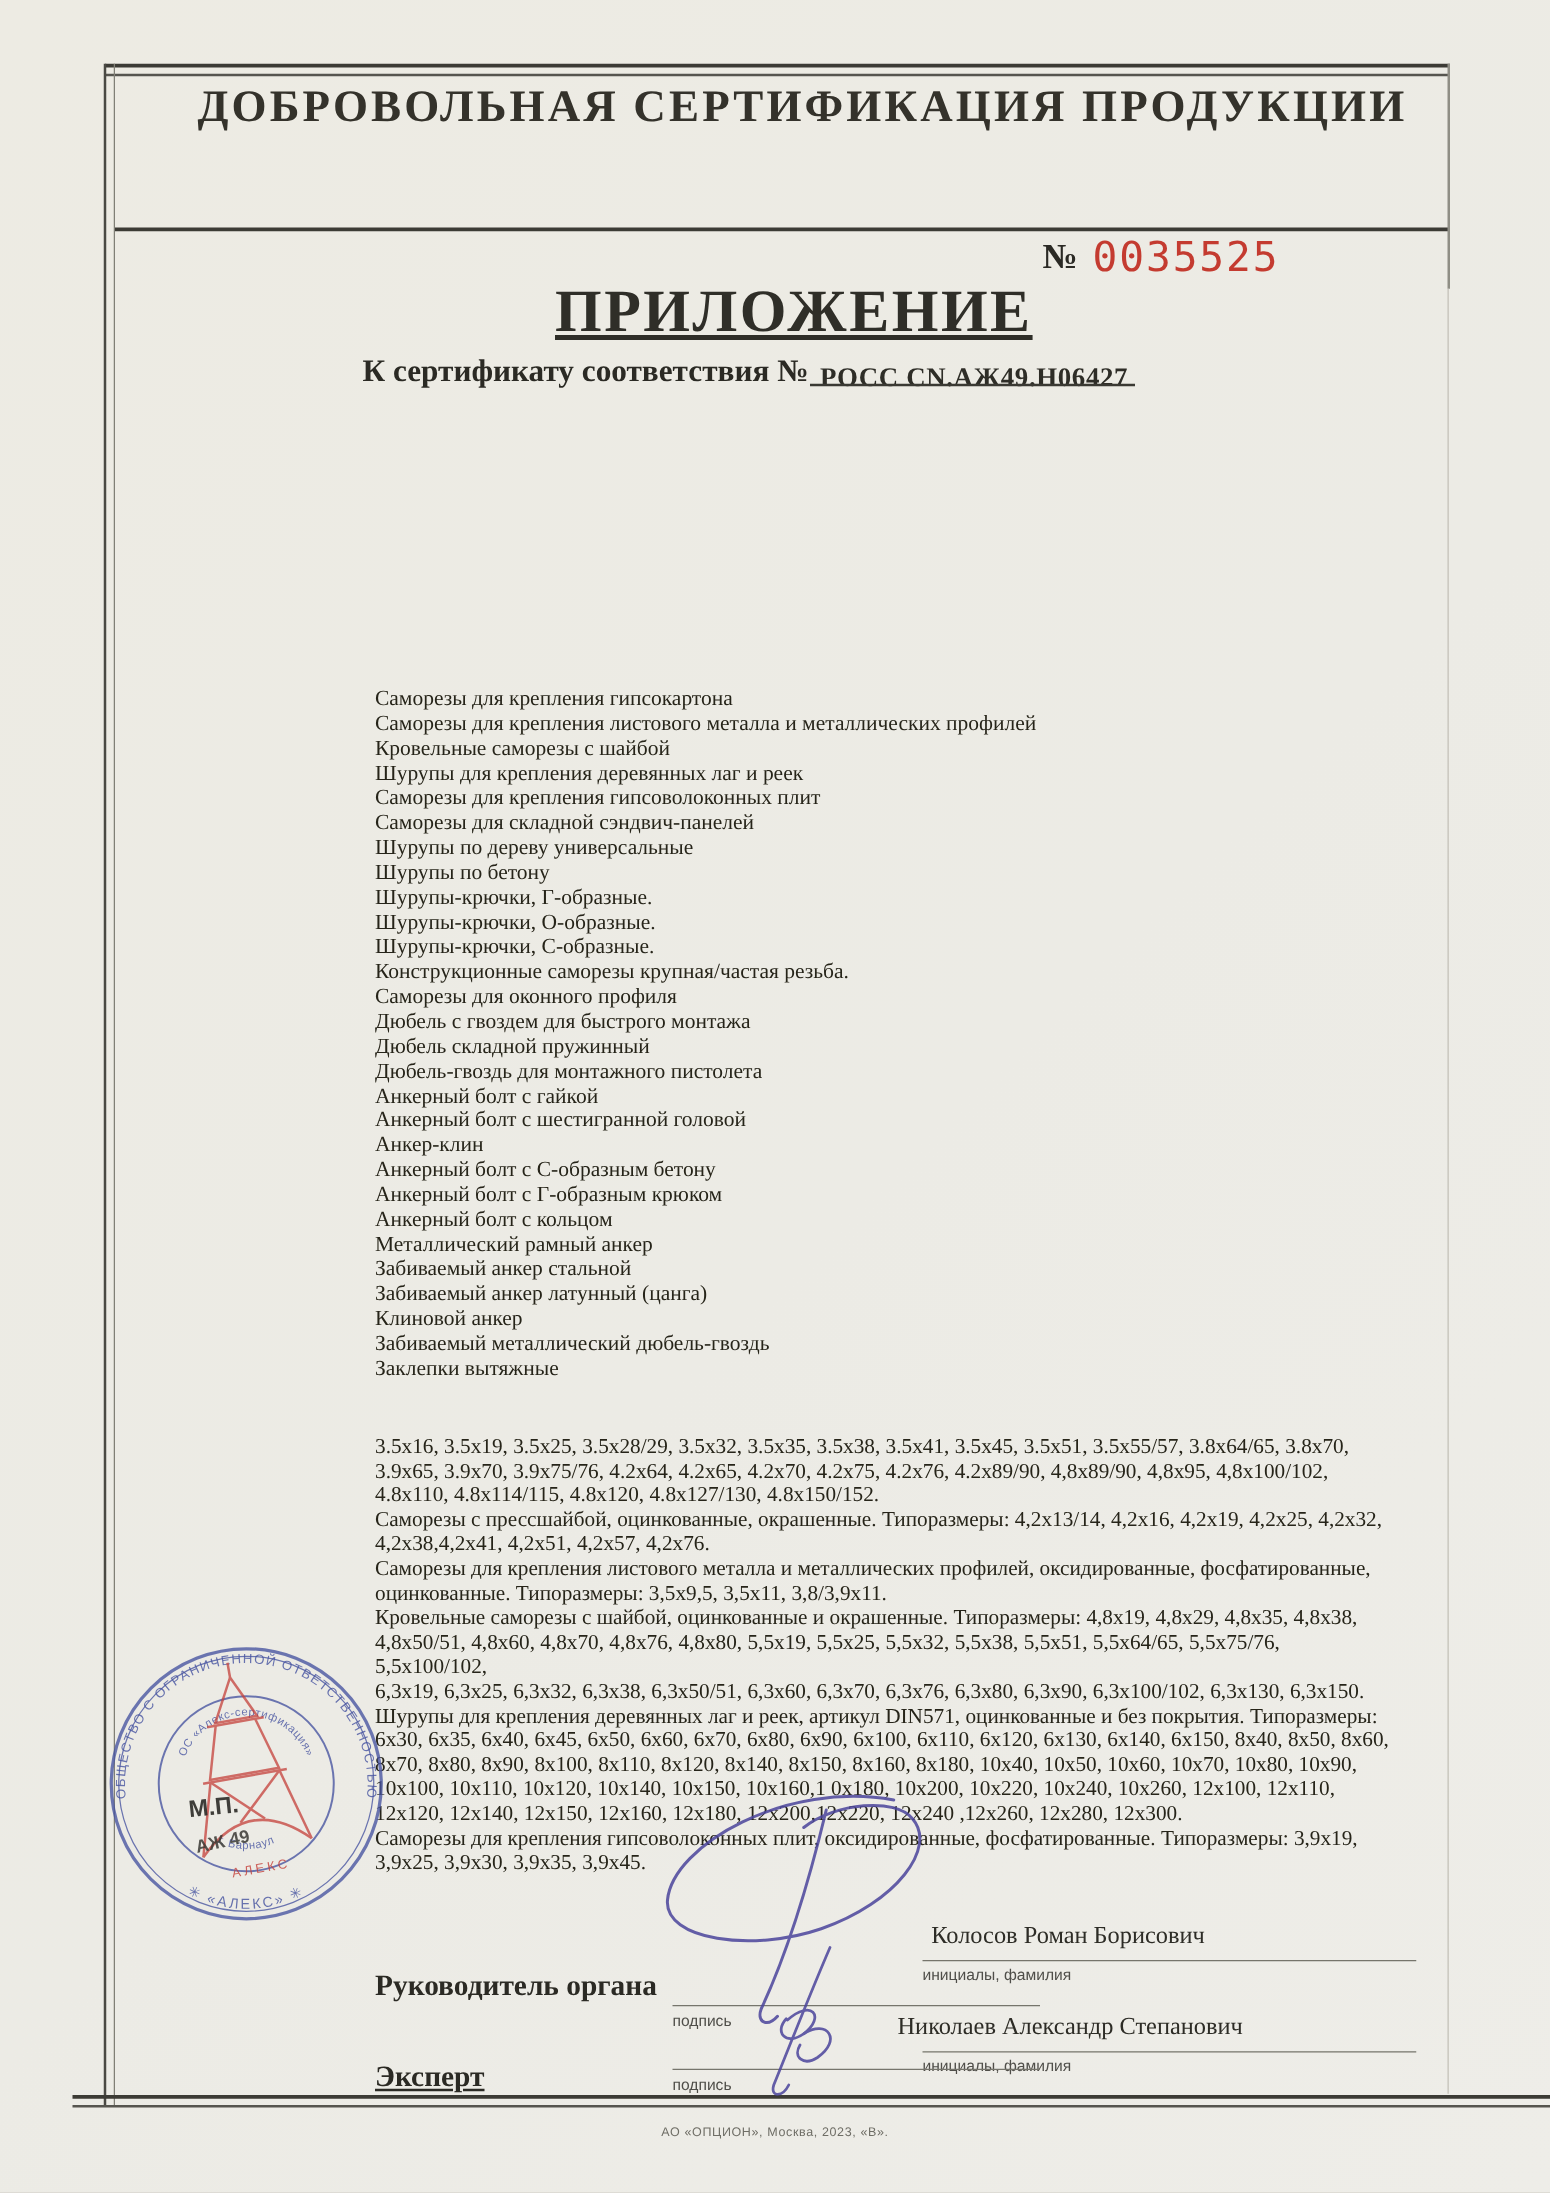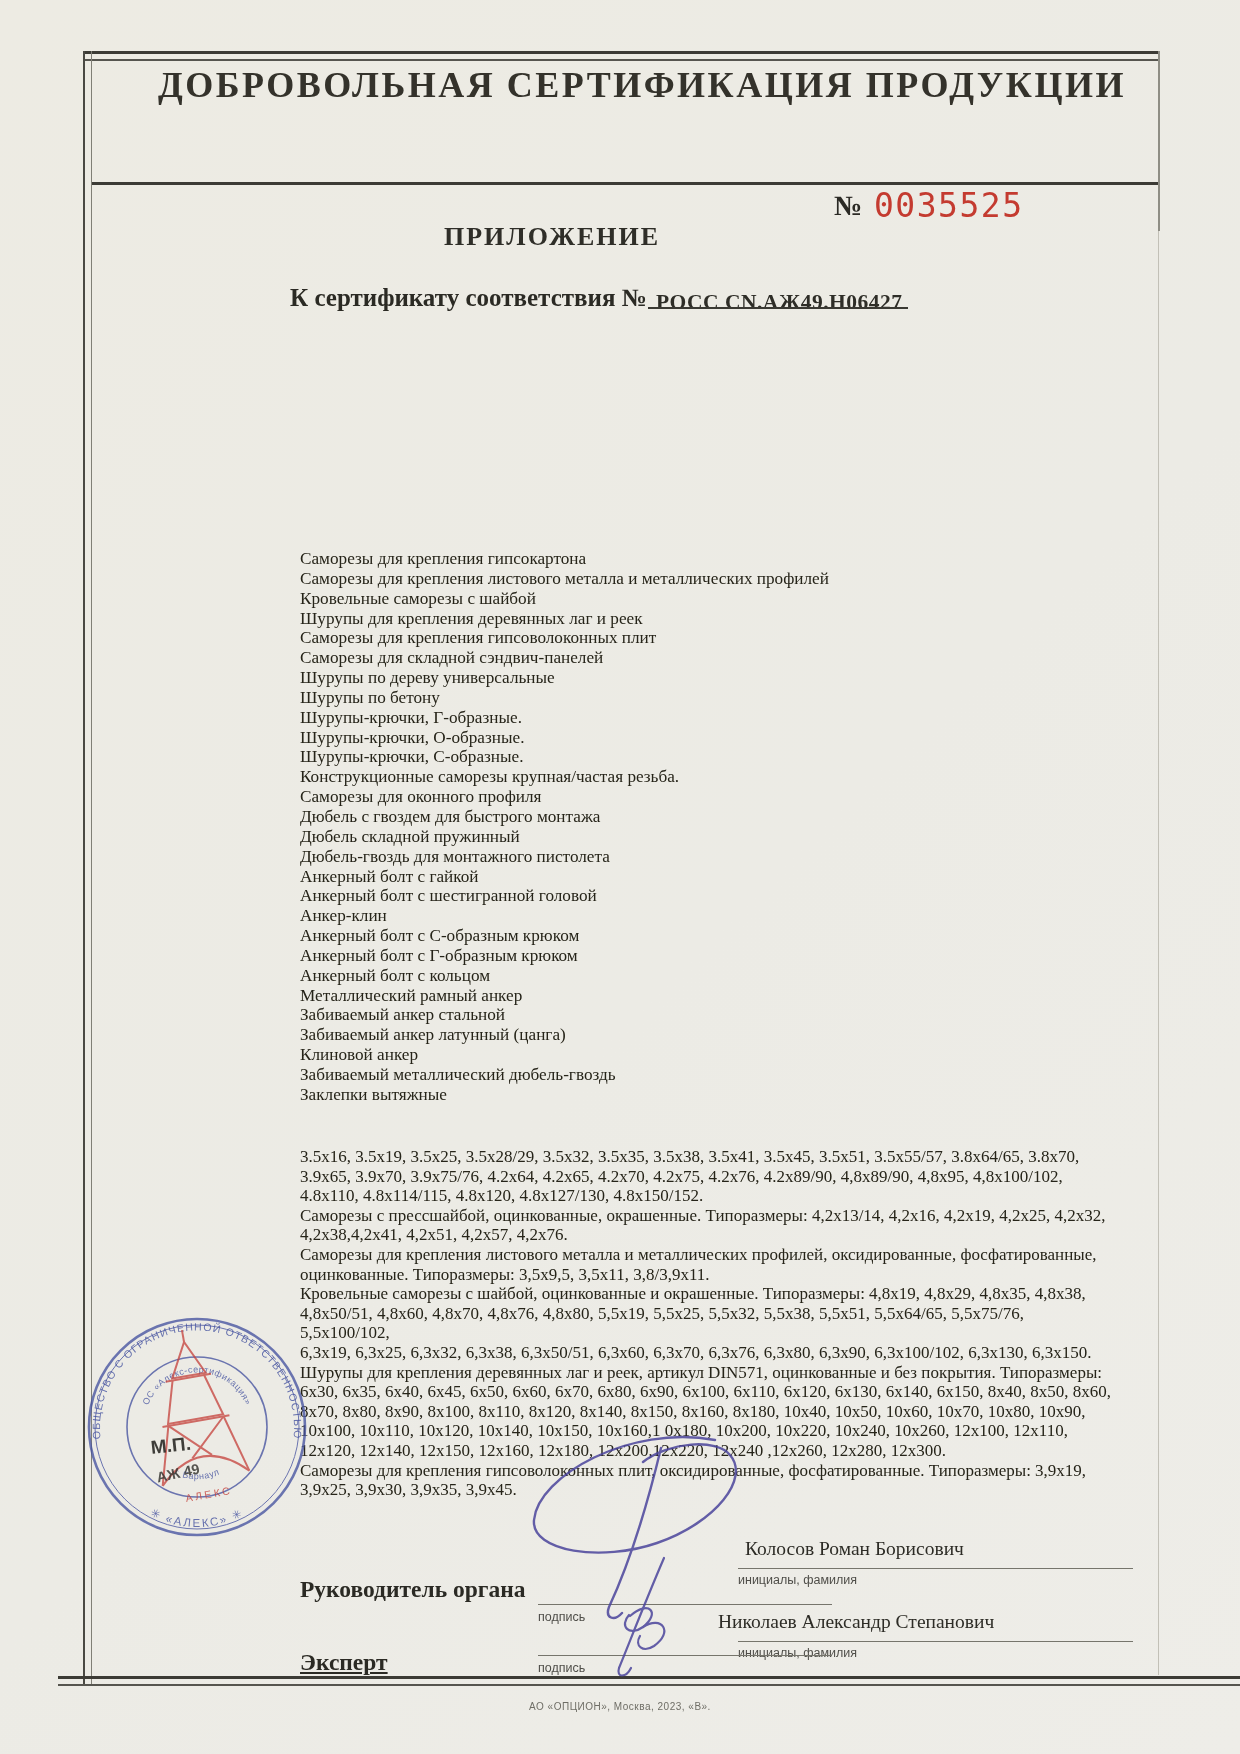--- a/index.html
+++ b/index.html
@@ -6,21 +6,21 @@
   .page{
     position:relative;width:1240px;height:1754px;margin:0 auto;
     background:linear-gradient(135deg,#edebe3 0%,#ecebe5 55%,#eeede8 100%);
     font-family:"Liberation Serif", serif;color:#26251f;overflow:hidden;
   }
   .hline,.vline{position:absolute;background:#3c3b35;}
   .abs{position:absolute;}
   .hdr-title{font-weight:700;font-size:36px;letter-spacing:2.5px;color:#34322b;white-space:nowrap;}
   .num-label{font-weight:700;font-size:28px;color:#2b2a25;}
   .num-red{font-family:"DejaVu Sans Mono",monospace;font-size:33px;letter-spacing:1.5px;color:#c43b30;white-space:nowrap;}
-  .doc-title{font-weight:700;font-size:26px;letter-spacing:2px;color:#2f2e28;white-space:nowrap;}
+  .doc-title{font-weight:700;font-size:48px;letter-spacing:2px;color:#2f2e28;white-space:nowrap;text-decoration:underline;}
   .cert-label{font-weight:700;font-size:25px;color:#2b2a24;white-space:nowrap;}
   .cert-num{font-weight:700;font-size:21.5px;letter-spacing:.5px;color:#2e2d27;white-space:nowrap;}
   .plist{position:absolute;left:300px;top:549px;font-size:17.2px;line-height:19.85px;color:#262419;}
   .plist div{white-space:nowrap;}
   .specs{position:absolute;left:300px;top:1147px;font-size:17px;line-height:19.6px;color:#262419;}
   .specs div{white-space:nowrap;}
   .sig-role{font-weight:700;font-size:23.5px;color:#2b2a24;white-space:nowrap;}
   .sig-name{font-size:19.5px;color:#2d2c26;white-space:nowrap;}
   .sig-line{position:absolute;border-top:1.3px solid #76756c;height:0;}
   .sig-cap{position:absolute;font-family:"Liberation Sans",sans-serif;font-size:12.5px;color:#4f4e49;text-align:left;}
@@ -67,21 +67,21 @@
     <div>Шурупы-крючки, О-образные.</div>
     <div>Шурупы-крючки, С-образные.</div>
     <div>Конструкционные саморезы крупная/частая резьба.</div>
     <div>Саморезы для оконного профиля</div>
     <div>Дюбель с гвоздем для быстрого монтажа</div>
     <div>Дюбель складной пружинный</div>
     <div>Дюбель-гвоздь для монтажного пистолета</div>
     <div>Анкерный болт с гайкой</div>
     <div>Анкерный болт с шестигранной головой</div>
     <div>Анкер-клин</div>
-    <div>Анкерный болт с С-образным крюком</div>
+    <div>Анкерный болт с С-образным бетону</div>
     <div>Анкерный болт с Г-образным крюком</div>
     <div>Анкерный болт с кольцом</div>
     <div>Металлический рамный анкер</div>
     <div>Забиваемый анкер стальной</div>
     <div>Забиваемый анкер латунный (цанга)</div>
     <div>Клиновой анкер</div>
     <div>Забиваемый металлический дюбель-гвоздь</div>
     <div>Заклепки вытяжные</div>
   </div>
 

